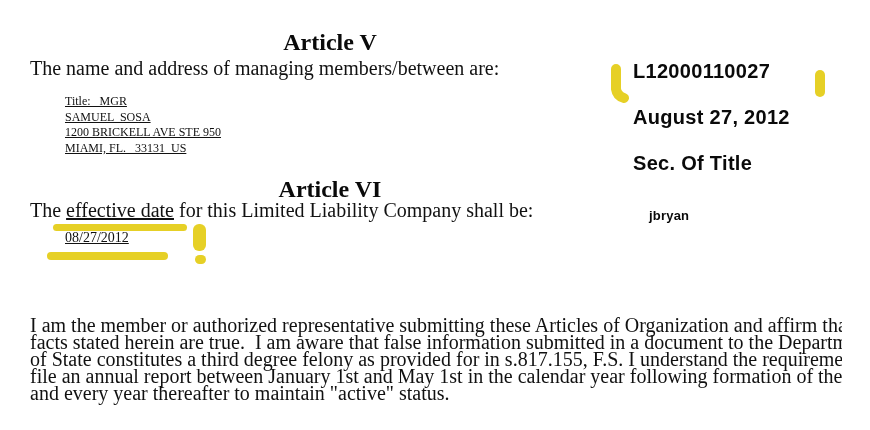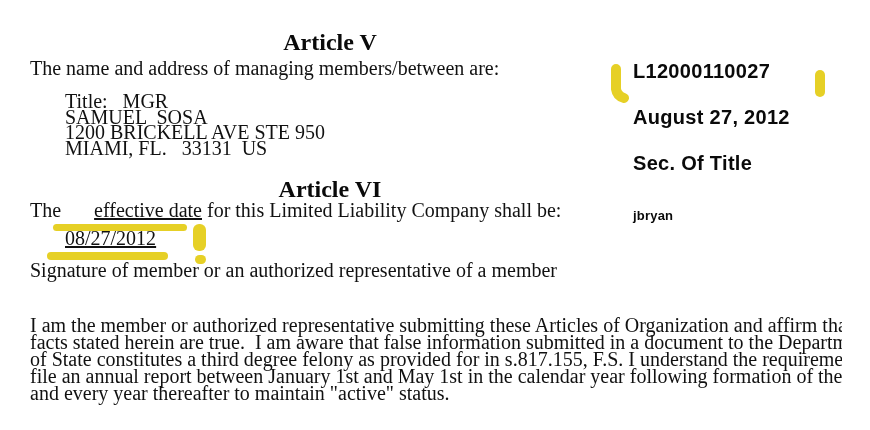--- a/index.html
+++ b/index.html
@@ -28,29 +28,30 @@
     color: #0a0a0a;
   }
   .body-line {
     left: 30px;
     font-size: 20px;
     line-height: 26px;
     white-space: pre;
   }
   .member-block {
     left: 65px;
-    font-size: 20px;
+    font-size: 12px;
     line-height: 15.6px;
     white-space: pre;
+    text-decoration: underline;
   }
-  .underline-black { text-decoration: underline; margin-left: 28px; }
+  .underline-black { text-decoration: underline; }
 
   .date-line {
     left: 65px;
-    font-size: 20px;
+    font-size: 14px;
     line-height: 22px;
     text-decoration: underline;
     text-align: right;
   }
   .electronic-line {
     left: 30px;
     font-size: 17.5px;
     line-height: 22px;
   }
   .affirmation-block {
@@ -69,20 +70,21 @@
     line-height: 15.4px;
     letter-spacing: 0.3px;
     color: #0a0a0a;
     white-space: pre;
   }
   .stamp-clerk {
     font-size: 13px;
     line-height: 13px;
     letter-spacing: 0.2px;
     margin-top: 7px;
+    margin-left: 16px;
   }
 
   .hl {
     background: #e6d026;
   }
   .hl-bar { border-radius: 5px; }
 </style>
 </head>
 <body>
 
@@ -96,21 +98,20 @@
 SAMUEL  SOSA
 1200 BRICKELL AVE STE 950
 MIAMI, FL.   33131  US</div>
 
   <div class="abs article-heading" style="top:175px;">Article VI</div>
 
   <div class="abs body-line" style="top:197px;"><span>The </span><span class="underline-black">effective date</span><span> for this Limited Liability Company shall be:</span></div>
 
   <div class="abs date-line" style="top:227px;">08/27/2012</div>
 
-  <div class="abs body-line" style="top:257px;">Signature of member or an authorized representative of a member</div>
 
 
   <div class="abs affirmation-block" style="top:317px;">I am the member or authorized representative submitting these Articles of Organization and affirm that the
 facts stated herein are true.  I am aware that false information submitted in a document to the Department
 of State constitutes a third degree felony as provided for in s.817.155, F.S. I understand the requirement to
 file an annual report between January 1st and May 1st in the calendar year following formation of the LLC
 and every year thereafter to maintain "active" status.</div>
 
   <div class="abs stamp">
     <div>L12000110027</div>

